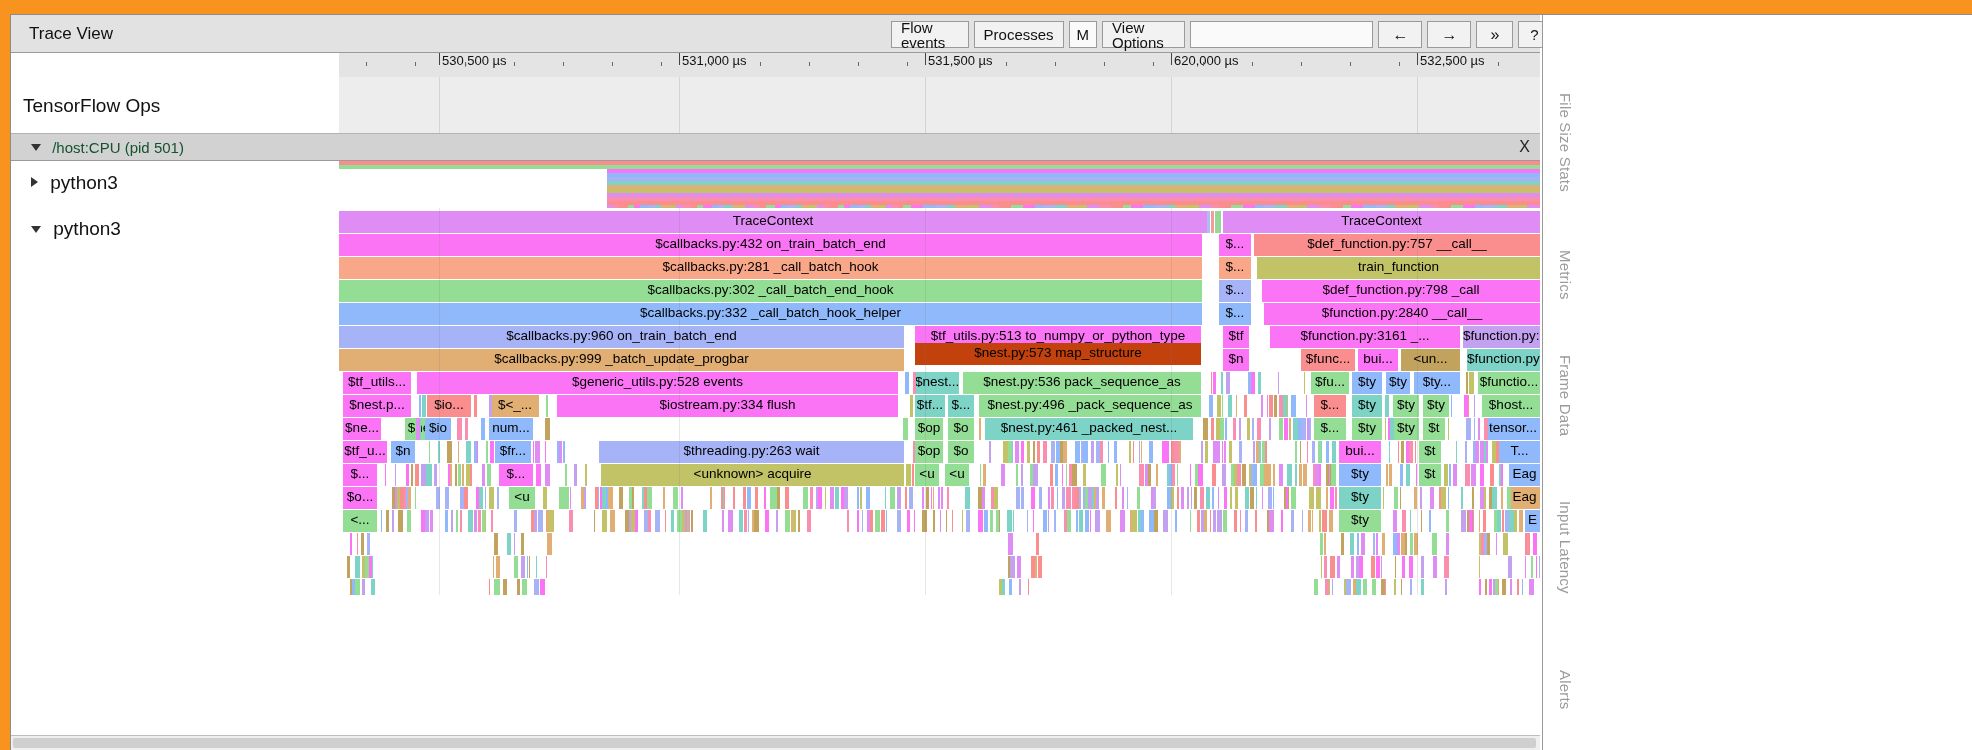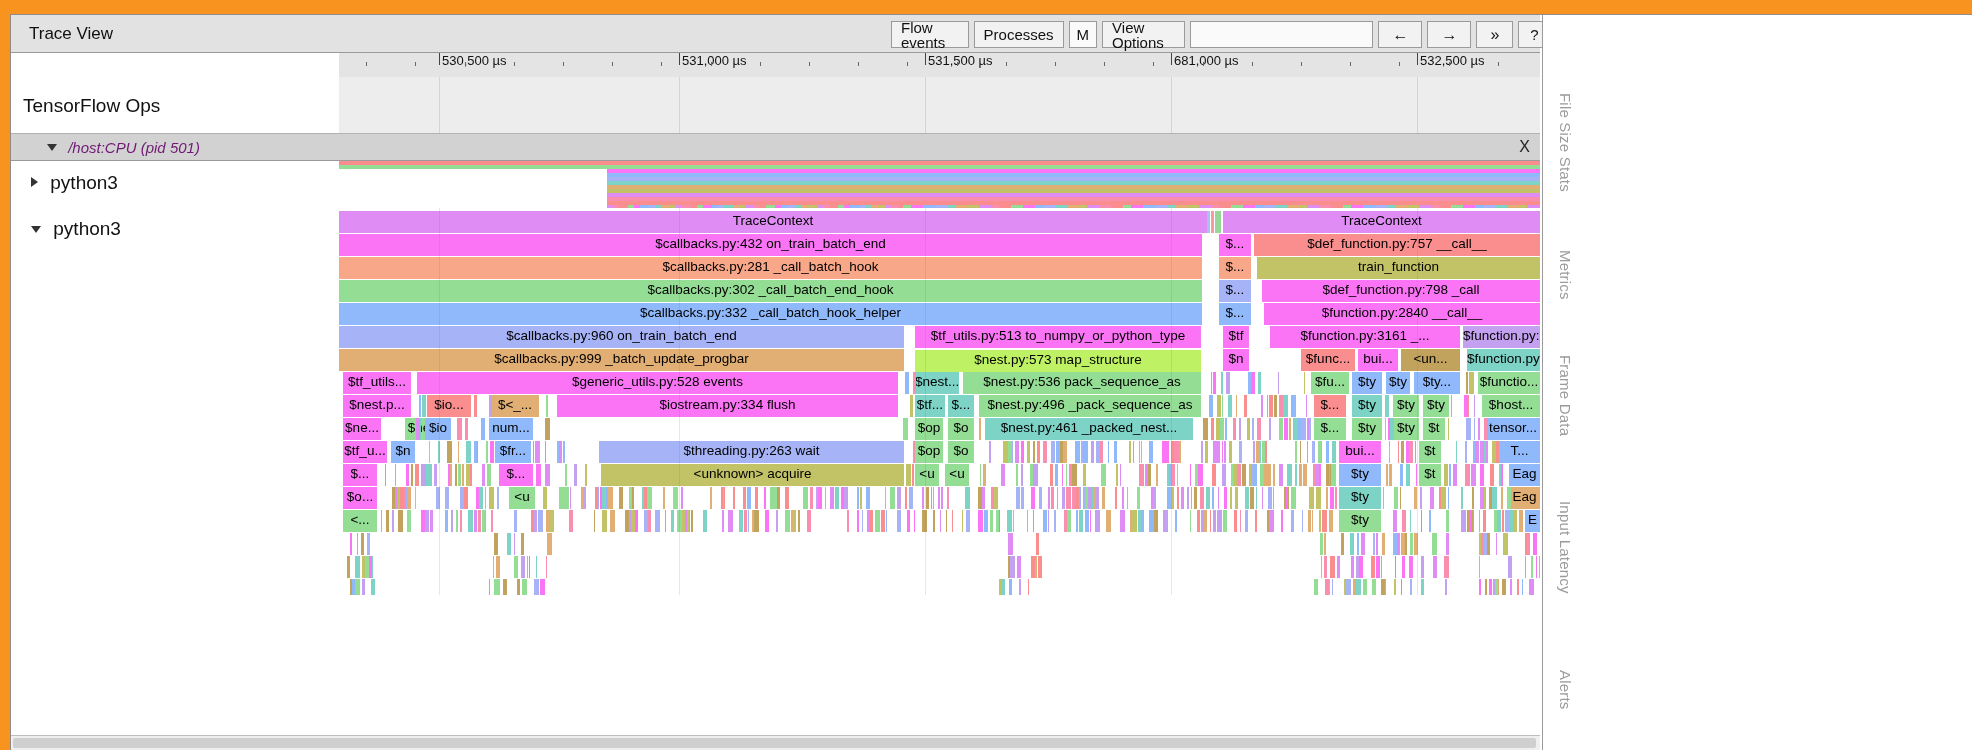--- a/index.html
+++ b/index.html
@@ -43,21 +43,21 @@
 
   
   .ovband{position:absolute;left:0;top:62px;width:1529px;height:56px;background:#fff;}
   .ovband .colgrid{position:absolute;left:328px;top:0;right:0;height:56px;background:#ededed;}
   .vline{position:absolute;top:0;bottom:0;width:1px;background:#d4d4d4;}
   .tfops{position:absolute;left:12px;top:18px;font-size:19px;color:#111;}
 
   
   .prow{position:absolute;left:0;top:118px;width:1529px;height:28px;background:#d2d2d2;
         border-top:1px solid #b3b3b3;border-bottom:1px solid #9b9b9b;box-sizing:border-box;}
-  .prow .lbl{position:absolute;left:36px;top:5px;font-size:15px;color:#701a75;font-style:italic;}
+  .prow .lbl{position:absolute;left:20px;top:5px;font-size:15px;color:#14532d;}
   .tri{display:inline-block;width:0;height:0;margin-right:7px;vertical-align:2px;}
   .tri.down{border-left:5px solid transparent;border-right:5px solid transparent;border-top:7px solid #333;}
   .tri.right{border-top:5px solid transparent;border-bottom:5px solid transparent;border-left:7px solid #333;}
   .prow .xclose{position:absolute;right:10px;top:4px;font-size:16px;color:#222;cursor:pointer;}
 
   
   .thr1{position:absolute;left:0;top:146px;width:1529px;height:47px;background:#fff;}
   .thr1 .lbl{position:absolute;left:20px;top:11px;font-size:19px;color:#111;}
   .thr1 .canvas{position:absolute;left:328px;top:0;right:0;height:47px;overflow:hidden;}
 
@@ -108,21 +108,21 @@
     <div class="ruler">
       <div class="left-pad"></div>
       <div class="rail" id="ruler-rail">
           <div class="tick-major" style="left: 100px;"></div>
           <div class="tick-label" style="left: 100px;">530,500 µs</div>
           <div class="tick-major" style="left: 340px;"></div>
           <div class="tick-label" style="left: 340px;">531,000 µs</div>
           <div class="tick-major" style="left: 586px;"></div>
           <div class="tick-label" style="left: 586px;">531,500 µs</div>
           <div class="tick-major" style="left: 832px;"></div>
-          <div class="tick-label" style="left: 832px;">681,000 µs</div>
+          <div class="tick-label" style="left: 832px;">620,000 µs</div>
           <div class="tick-major" style="left: 1078px;"></div>
           <div class="tick-label" style="left: 1078px;">532,500 µs</div>
           <div class="tick-minor" style="left: 27px;"></div>
           <div class="tick-minor" style="left: 76px;"></div>
           <div class="tick-minor" style="left: 126px;"></div>
           <div class="tick-minor" style="left: 175px;"></div>
           <div class="tick-minor" style="left: 224px;"></div>
           <div class="tick-minor" style="left: 273px;"></div>
           <div class="tick-minor" style="left: 322px;"></div>
           <div class="tick-minor" style="left: 372px;"></div>
@@ -466,21 +466,21 @@
           <div class="blk" style="left: 923px; top: 72px; width: 278px; height: 22px; background: rgb(251, 116, 245);">$def_function.py:798 _call</div>
           <div class="blk" style="left: 0px; top: 95px; width: 863px; height: 22px; background: rgb(143, 185, 251);">$callbacks.py:332 _call_batch_hook_helper</div>
           <div class="blk" style="left: 880px; top: 95px; width: 32px; height: 22px; background: rgb(143, 185, 251);">$...</div>
           <div class="blk" style="left: 925px; top: 95px; width: 276px; height: 22px; background: rgb(251, 116, 245);">$function.py:2840 __call__</div>
           <div class="blk" style="left: 0px; top: 118px; width: 565px; height: 22px; background: rgb(167, 179, 247);">$callbacks.py:960 on_train_batch_end</div>
           <div class="blk" style="left: 576px; top: 118px; width: 286px; height: 22px; background: rgb(251, 116, 245);">$tf_utils.py:513 to_numpy_or_python_type</div>
           <div class="blk" style="left: 884px; top: 118px; width: 26px; height: 22px; background: rgb(251, 116, 245);">$tf</div>
           <div class="blk" style="left: 931px; top: 118px; width: 190px; height: 22px; background: rgb(251, 116, 245);">$function.py:3161 _...</div>
           <div class="blk" style="left: 1124px; top: 118px; width: 77px; height: 22px; background: rgb(196, 160, 240);">$function.py:18...</div>
           <div class="blk" style="left: 0px; top: 141px; width: 565px; height: 22px; background: rgb(225, 174, 115);">$callbacks.py:999 _batch_update_progbar</div>
-          <div class="blk" style="left: 576px; top: 142px; width: 286px; height: 22px; background: #bef264;">$nest.py:573 map_structure</div>
+          <div class="blk" style="left: 576px; top: 135px; width: 286px; height: 22px; background: #c2410c;">$nest.py:573 map_structure</div>
           <div class="blk" style="left: 884px; top: 141px; width: 26px; height: 22px; background: rgb(251, 116, 245);">$n</div>
           <div class="blk" style="left: 962px; top: 141px; width: 54px; height: 22px; background: rgb(250, 142, 142);">$func...</div>
           <div class="blk" style="left: 1019px; top: 141px; width: 40px; height: 22px; background: rgb(251, 116, 245);">bui...</div>
           <div class="blk" style="left: 1062px; top: 141px; width: 59px; height: 22px; background: rgb(194, 163, 94);">&lt;un...</div>
           <div class="blk" style="left: 1128px; top: 141px; width: 73px; height: 22px; background: rgb(124, 211, 198);">$function.py...</div>
           <div class="blk" style="left: 4px; top: 164px; width: 68px; height: 22px; background: rgb(251, 116, 245);">$tf_utils...</div>
           <div class="blk" style="left: 78px; top: 164px; width: 481px; height: 22px; background: rgb(251, 116, 245);">$generic_utils.py:528 events</div>
           <div class="blk" style="left: 576px; top: 164px; width: 44px; height: 22px; background: rgb(124, 211, 198);">$nest....</div>
           <div class="blk" style="left: 624px; top: 164px; width: 238px; height: 22px; background: rgb(148, 221, 148);">$nest.py:536 pack_sequence_as</div>
           <div class="blk" style="left: 972px; top: 164px; width: 38px; height: 22px; background: rgb(148, 221, 148);">$fu...</div>

